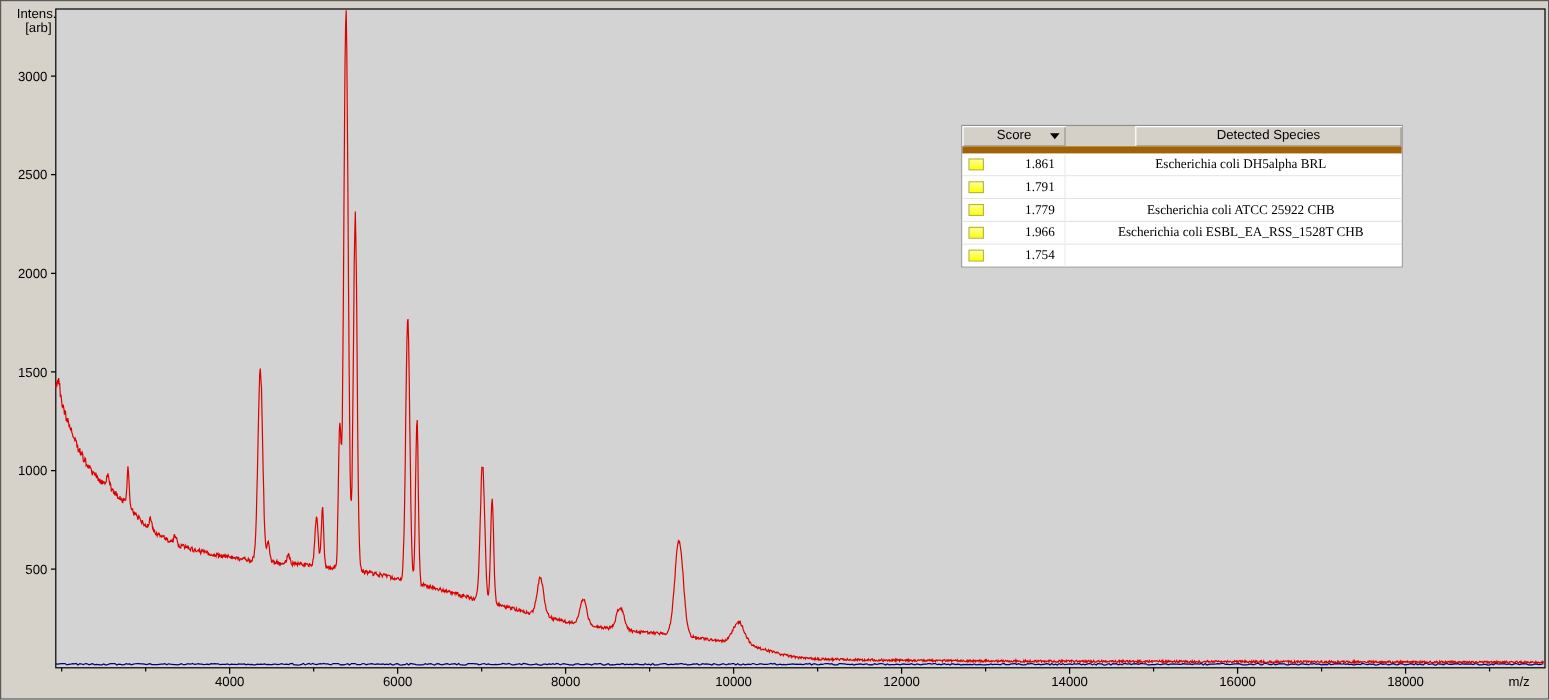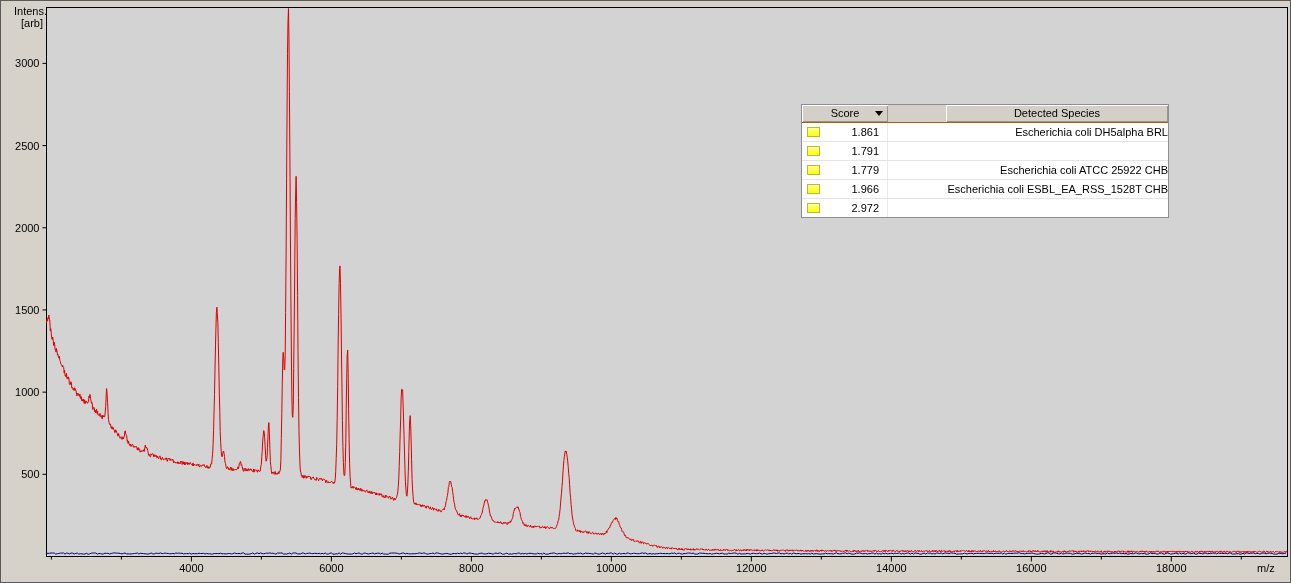--- a/index.html
+++ b/index.html
@@ -14,43 +14,43 @@
   }
   #chart-svg{position:absolute;left:0;top:0;}
   #chart-svg text{font-family:"Liberation Sans", sans-serif;font-size:11px;fill:#000;}
 
   
   .results{
     position:absolute;left:800px;top:103px;width:366px;
     background:#ffffff;border:1px solid #8e8e8e;
     font-size:11px;color:#000;
   }
-  .thead{display:flex;height:17px;background:#d4d0c8;border-bottom:1px solid #a16207;gap:14px;}
+  .thead{display:flex;height:17px;background:#d4d0c8;border-bottom:6px solid #a16207;gap:14px;}
   .th{
     position:relative;line-height:17px;text-align:center;box-sizing:border-box;
     box-shadow:inset 1px 1px 0 #ffffff, inset -1px -1px 0 #9a9689;
   }
   .th.score-th{width:86px;}
   .th.species-th{flex:1;margin-left:44px;}
   .sort-arrow{
     position:absolute;right:5px;top:6px;width:0;height:0;
     border-left:4px solid transparent;border-right:4px solid transparent;
     border-top:5px solid #000;
   }
   .tr{display:flex;height:18px;line-height:18px;background:#ffffff;border-bottom:1px solid #e4e4e4;}
   .tr:last-child{border-bottom:none;}
-  .td{box-sizing:border-box;}
+  .td{box-sizing:border-box;font-family:Liberation Serif, serif;}
   .icon-td{width:22px;display:flex;align-items:center;justify-content:center;}
   .match-icon{
     width:11px;height:8px;display:inline-block;
     background:linear-gradient(#ffff99,#ffff00);
     border:1px solid #b8b83a;
   }
   .score-td{width:64px;text-align:right;padding-right:8px;border-right:1px solid #ececec;}
-  .species-td{flex:1;padding-left:12px;text-align:right;white-space:nowrap;overflow:hidden;}
+  .species-td{flex:1;padding-left:12px;text-align:center;white-space:nowrap;overflow:hidden;}
 </style>
 </head>
 <body>
 
 <div class="screen">
 
   <svg id="chart-svg" width="1291" height="583">
       <rect x="45.5" y="6.5" width="1241" height="549" fill="#d3d3d3" stroke="#000000" stroke-width="1"></rect>
       <g stroke="#000">
         <line x1="50.39960518894529" y1="555.5" x2="50.39960518894529" y2="558.5"></line>
@@ -136,18 +136,18 @@
           <span class="td icon-td">
             <span class="match-icon"></span>
           </span>
           <span class="td score-td">1.966</span>
           <span class="td species-td">Escherichia coli ESBL_EA_RSS_1528T CHB</span>
         </div>
         <div class="tr">
           <span class="td icon-td">
             <span class="match-icon"></span>
           </span>
-          <span class="td score-td">2.972</span>
+          <span class="td score-td">1.754</span>
         </div>
       </div>
   </div>
 
 </div>
 
 </body></html>

